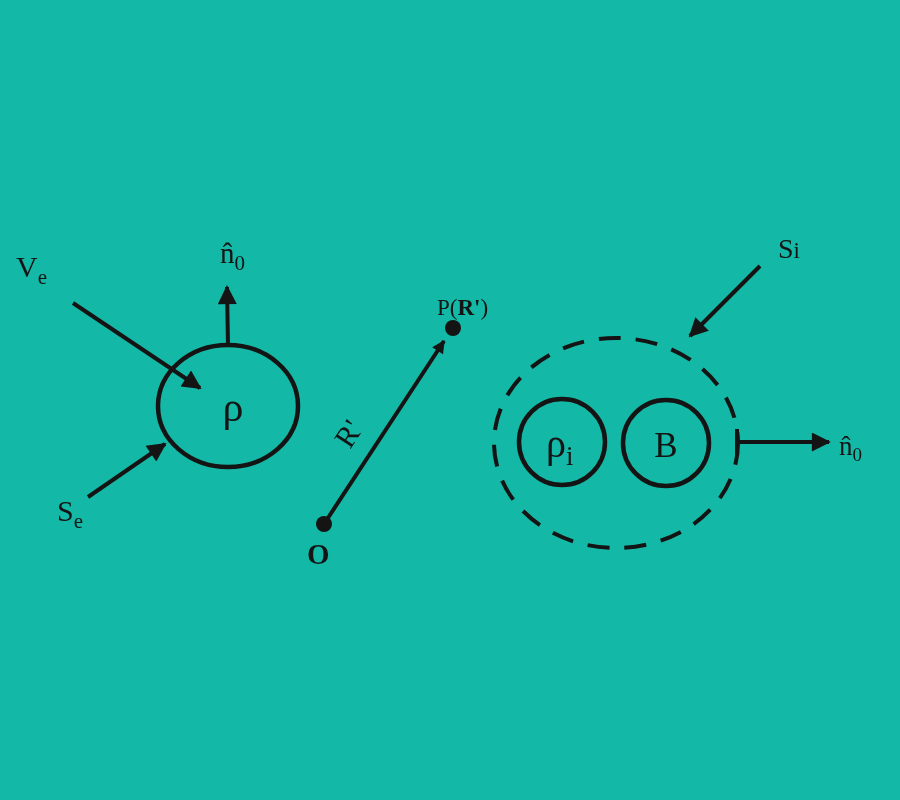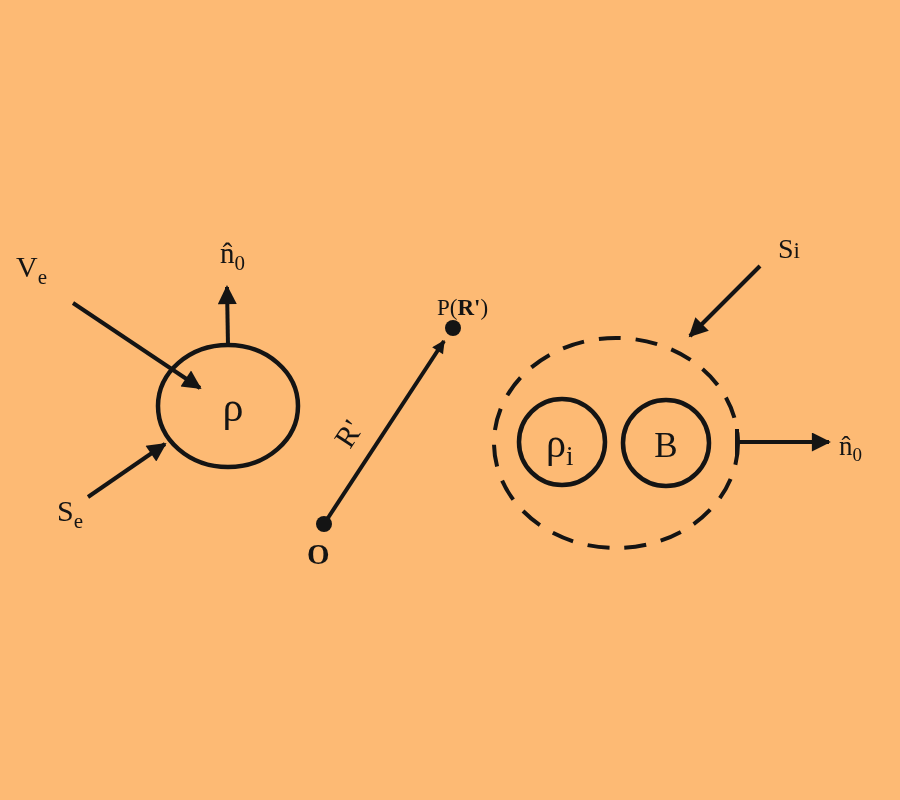--- a/index.html
+++ b/index.html
@@ -1,16 +1,16 @@
 <!DOCTYPE html>
 <html><head>
 <meta charset="utf-8">
 <style>
   html,body{margin:0;padding:0;background:#ffffff;}
-  .page{position:relative;width:900px;height:800px;background:#fdba74;overflow:hidden;}
+  .page{position:relative;width:900px;height:800px;background:#14b8a6;overflow:hidden;}
   svg{display:block;}
   .lbl{font-family:"Liberation Serif","DejaVu Serif",serif;fill:#141414;}
   .stroke{stroke:#141414;fill:none;}
 </style>
 </head>
 <body>
 
 <div class="page">
   <svg width="900" height="800" viewBox="0 0 900 800">
     <defs>

